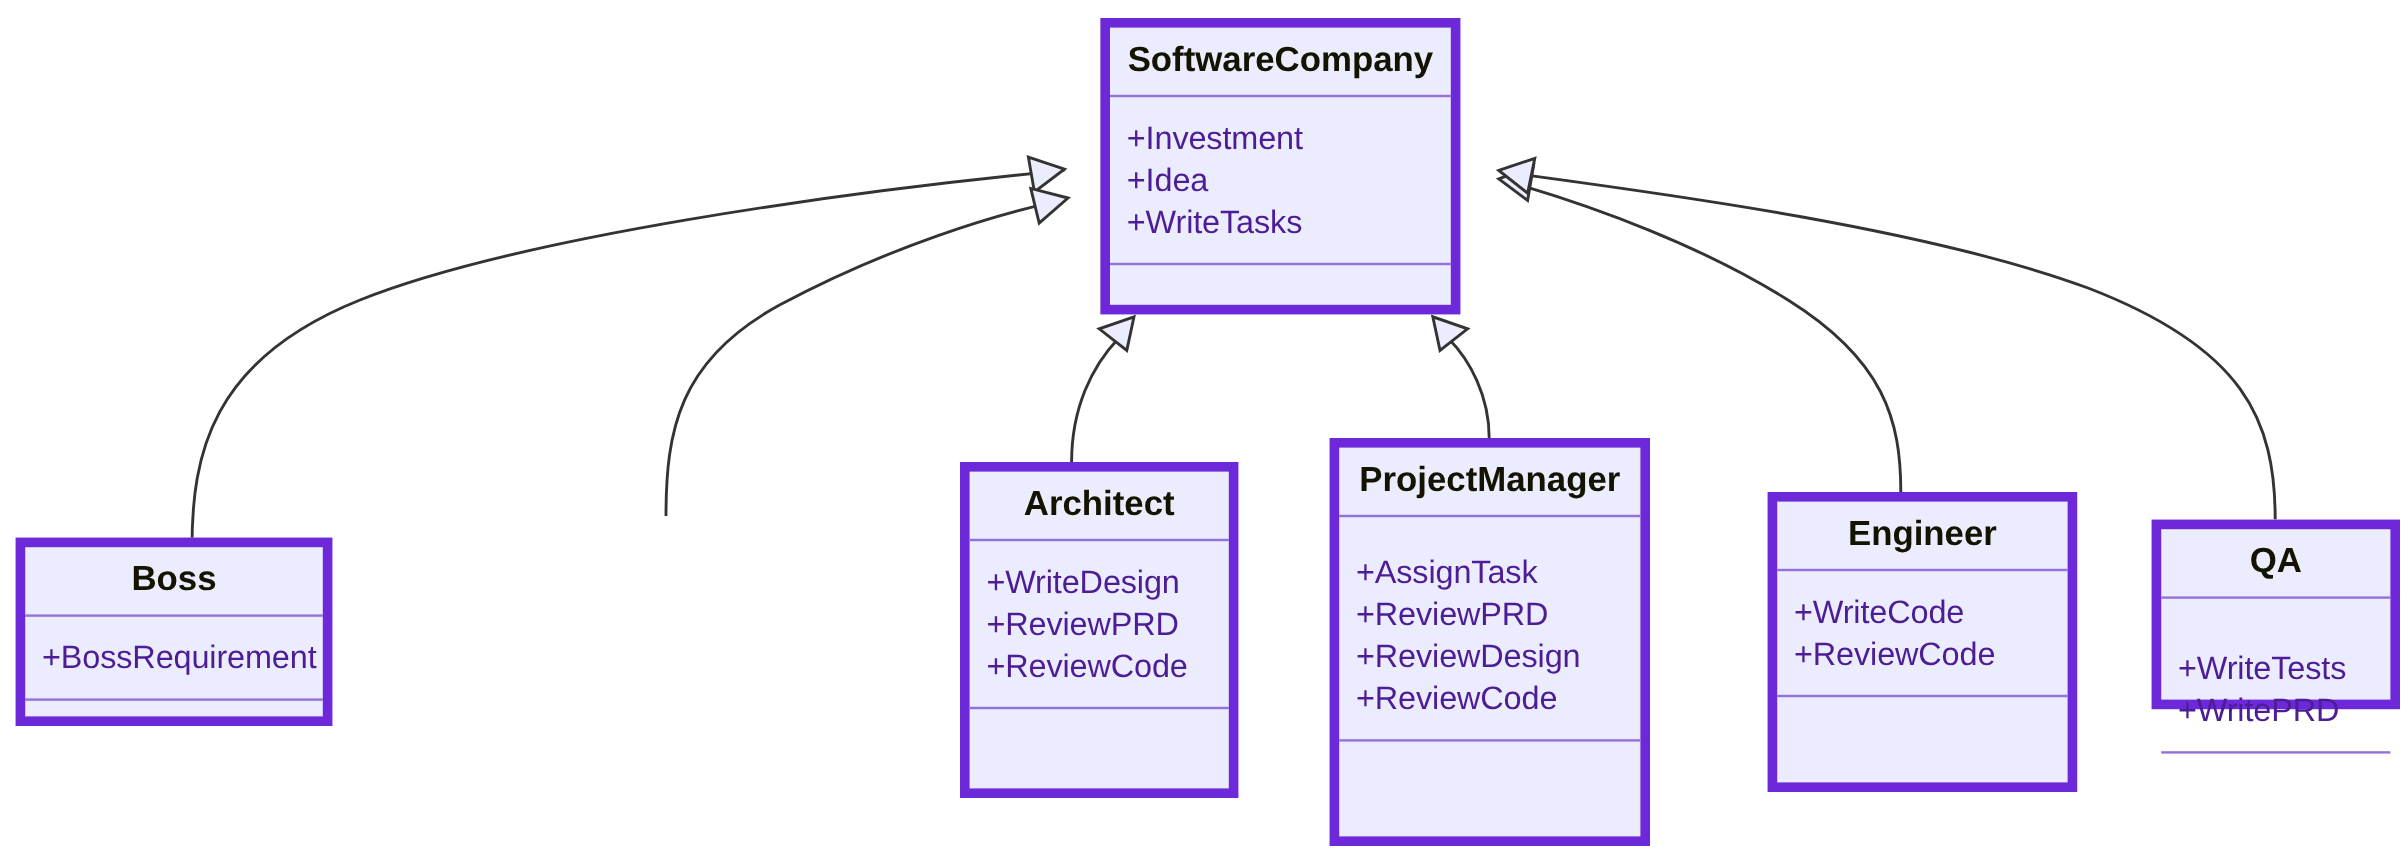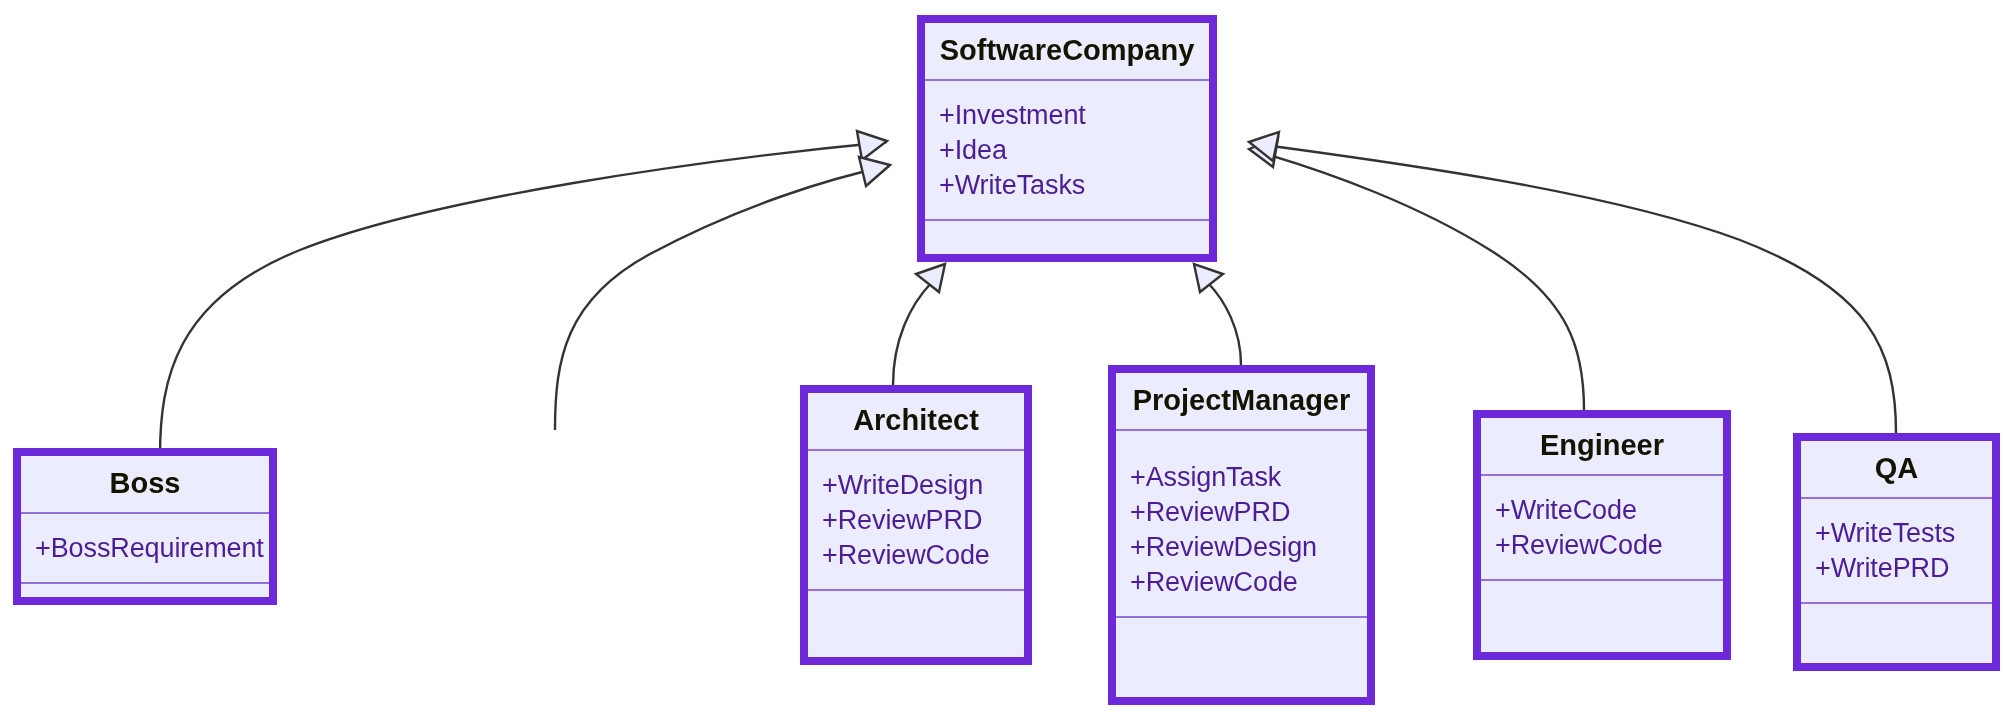--- a/index.html
+++ b/index.html
@@ -143,21 +143,21 @@
 
   <div class="uml-class" style="left:1473px; top:410px; width:258px; height:250px;">
     <div class="class-title-row">Engineer</div>
     <div class="class-members">
       <div class="member-line">+WriteCode</div>
       <div class="member-line">+ReviewCode</div>
     </div>
     <div class="class-methods"></div>
   </div>
 
-  <div class="uml-class" style="left:1793px; top:433px; width:207px; height:238px;">
+  <div class="uml-class" style="left:1793px; top:433px; width:207px; height:158px;gap:24px;">
     <div class="class-title-row">QA</div>
     <div class="class-members">
       <div class="member-line">+WriteTests</div>
       <div class="member-line">+WritePRD</div>
     </div>
     <div class="class-methods"></div>
   </div>
 
 </div>
 

